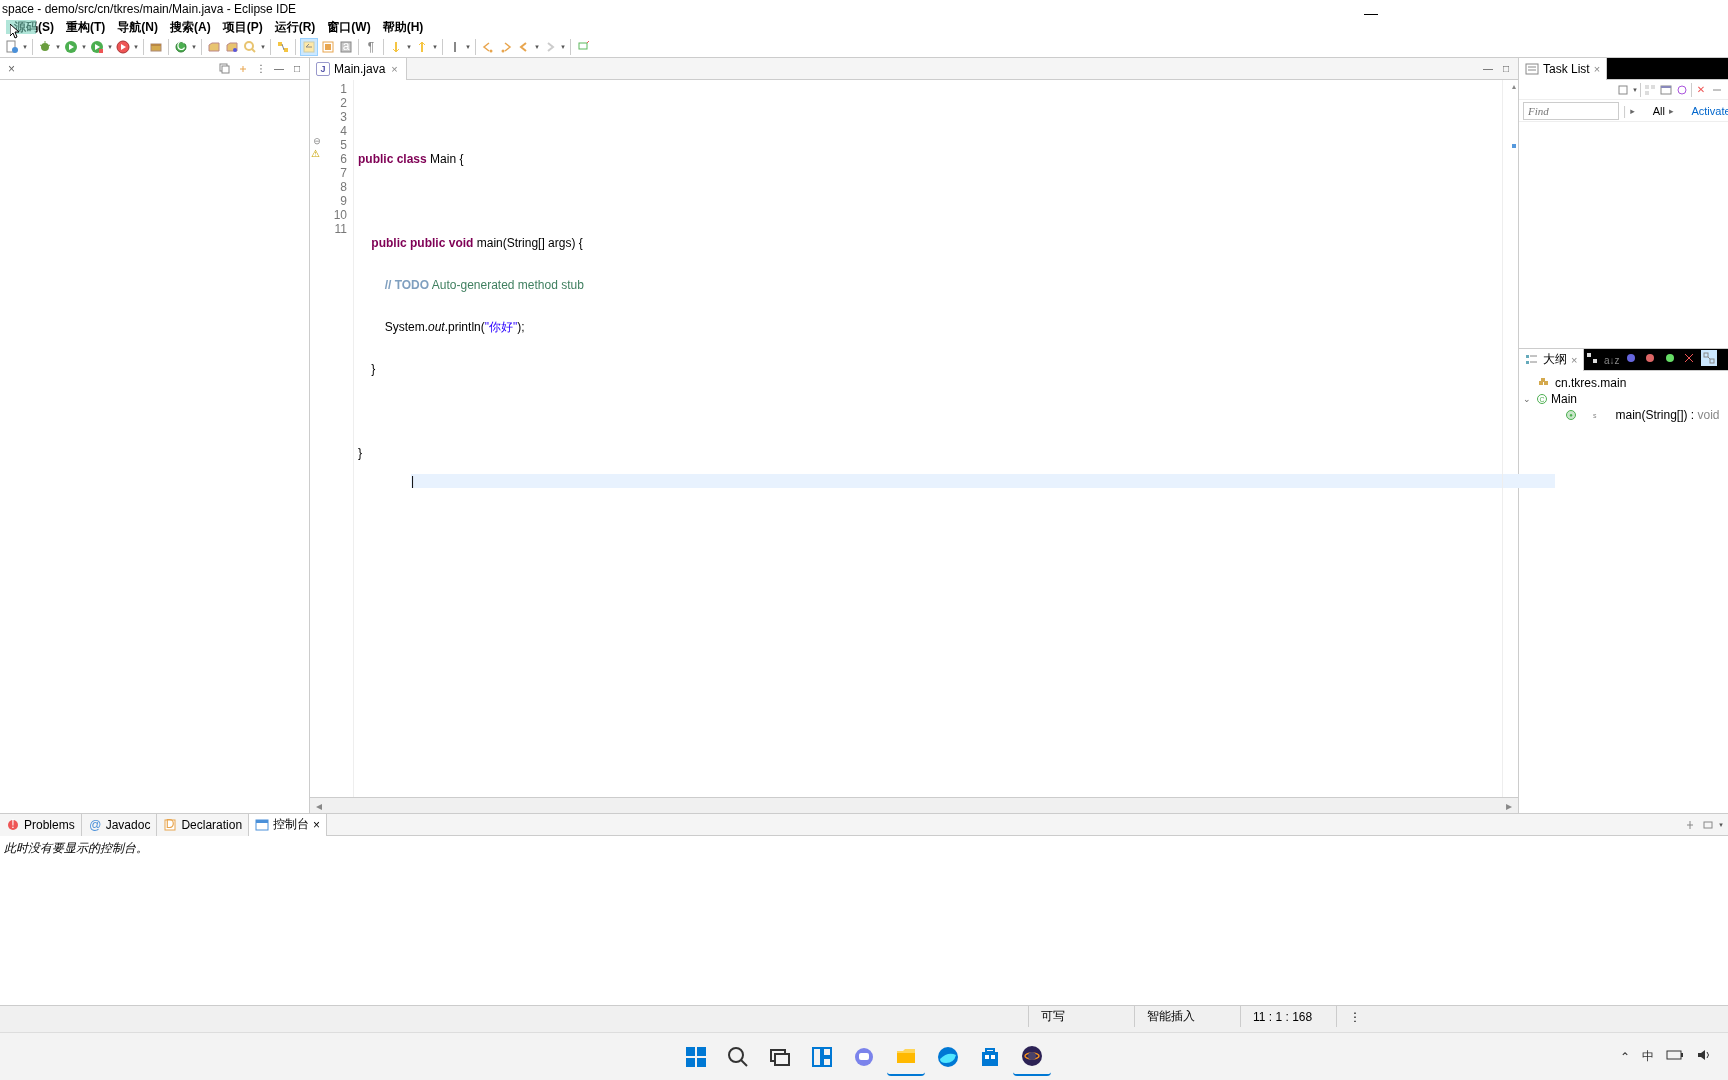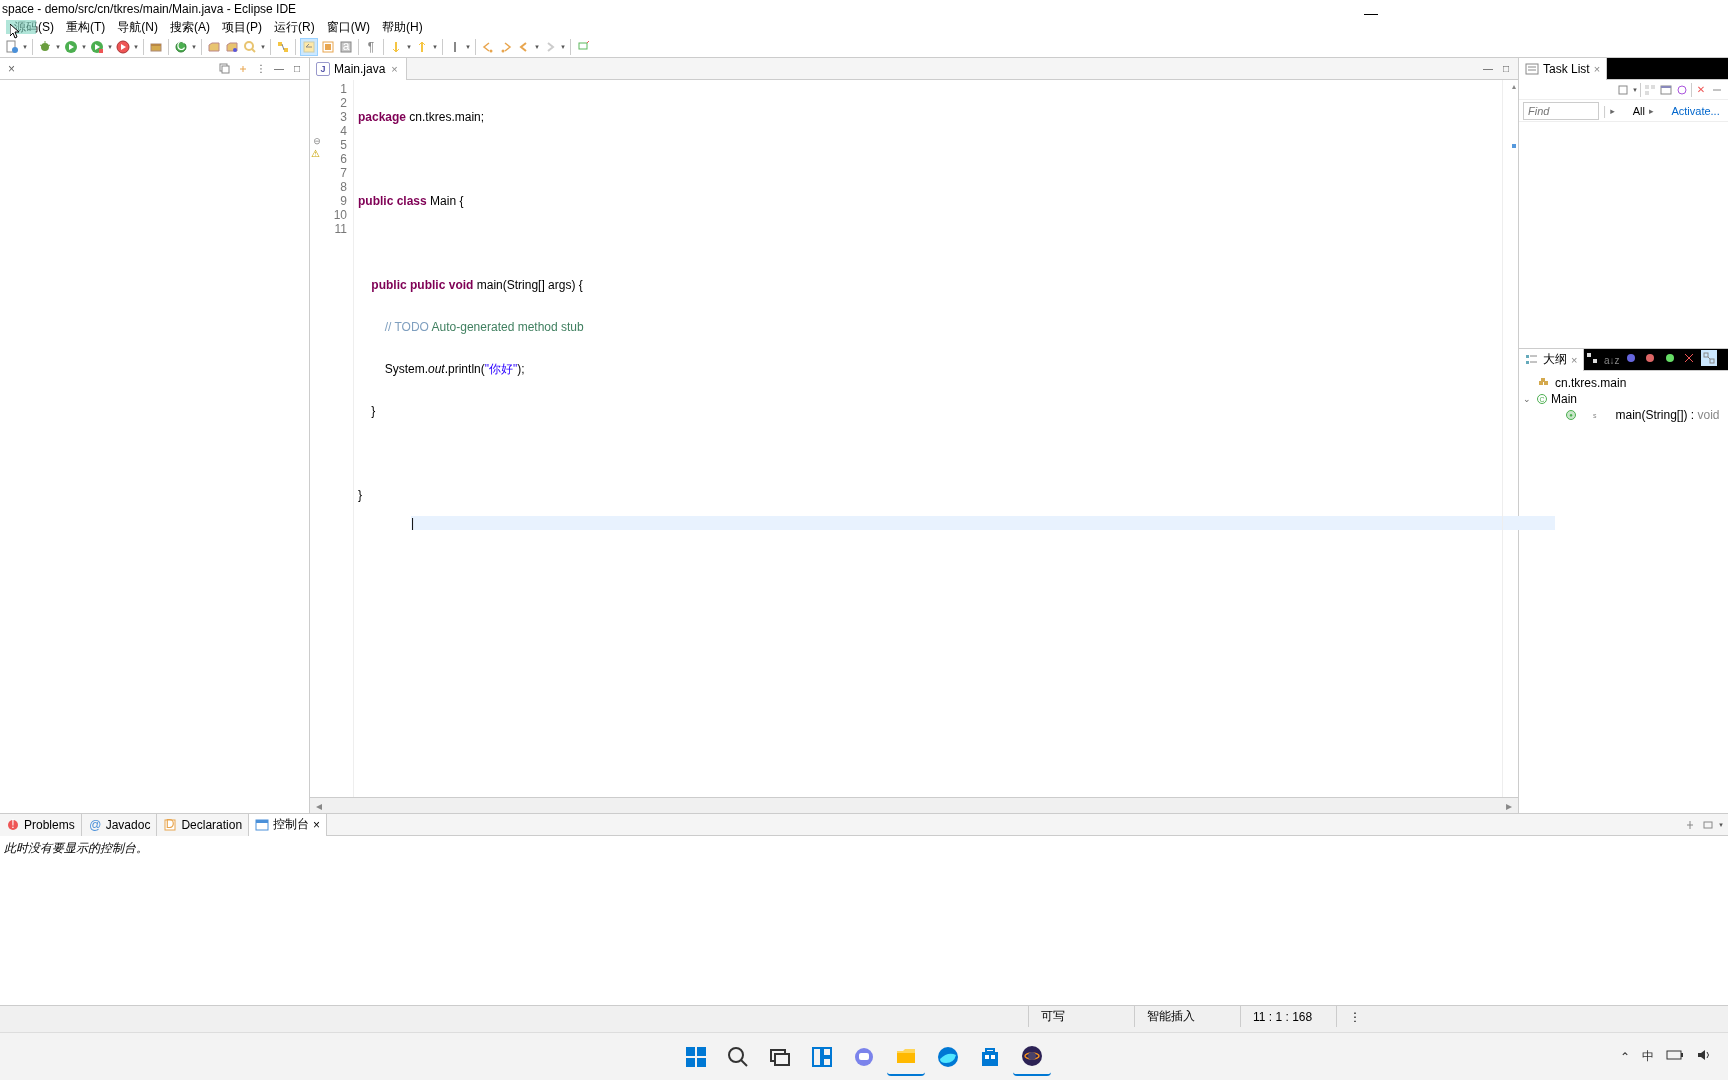--- a/index.html
+++ b/index.html
@@ -4,21 +4,21 @@
 <style>
 * { margin: 0; padding: 0; box-sizing: border-box; font-family: "Segoe UI", Tahoma, sans-serif; font-size: 12px; }
 body { background: #f0f0f0; width: 1728px; height: 1080px; overflow: hidden; position: relative; }
 
 
 .title-bar { height: 18px; background: #fff; padding-left: 2px; color: #000; font-size: 11px; line-height: 18px; position: relative; }
 .title-bar .win-min { position: absolute; right: 350px; top: 4px; font-size: 14px; }
 
 
 .menu-bar { height: 18px; background: #fff; display: flex; align-items: center; padding-left: 8px; gap: 0; font-size: 11px; }
-.menu-bar .menu-item { padding: 0 6px; cursor: default; }
+.menu-bar .menu-item { padding: 0 6px; cursor: default; font-weight: bold; }
 
 
 .toolbar { height: 22px; background: #fff; border-bottom: 1px solid #ccc; display: flex; align-items: center; gap: 2px; padding: 0 4px; }
 .tb-btn { width: 16px; height: 16px; display: inline-flex; align-items: center; justify-content: center; cursor: pointer; }
 .tb-btn svg { width: 14px; height: 14px; }
 .tb-drop { width: 6px; display: inline-flex; align-items: center; justify-content: center; cursor: pointer; }
 .tb-drop::after { content: "▾"; font-size: 7px; color: #555; }
 .tb-sep { width: 1px; height: 16px; background: #ccc; margin: 0 2px; }
 .tb-btn.active { background: #cce8ff; border: 1px solid #99d1ff; width: 18px; height: 18px; }
 
@@ -40,40 +40,40 @@
 .editor-tab .tab-close { color: #888; cursor: pointer; font-size: 11px; padding: 0 2px; }
 .editor-tabs .right-ctrls { position: absolute; right: 4px; display: flex; gap: 2px; }
 
 .editor-body { flex: 1; display: flex; background: #fff; position: relative; }
 .gutter { width: 30px; background: #fff; border-right: 1px solid #eee; text-align: right; padding-right: 6px; font-family: Consolas, monospace; font-size: 11px; color: #787878; line-height: 14px; padding-top: 2px; user-select: none; }
 .gutter .ln { height: 14px; }
 .code { flex: 1; font-family: Consolas, monospace; font-size: 11px; line-height: 14px; padding-top: 2px; padding-left: 4px; white-space: pre; }
 .code .line { height: 14px; }
 .code .kw { color: #7f0055; font-weight: bold; }
 .code .cmt { color: #3f7f5f; }
-.code .todo { color: #7f9fbf; font-weight: normal; }
+.code .todo { color: #7f9fbf; font-weight: bold; }
 .code .str { color: #2a00ff; }
 .code .fld { color: #000000; font-style: italic; }
 .code .cursor-line { background: #e8f2fe; width: 100%; display: inline-block; }
 .overview-ruler { width: 16px; border-left: 1px solid #eee; position: relative; }
 .ruler-mark { position: absolute; right: 2px; width: 4px; height: 4px; background: #5599dd; }
 .ruler-top { position: absolute; top: 2px; right: 2px; font-size: 8px; color: #888; }
 
 .editor-hscroll { height: 16px; border-top: 1px solid #ccc; background: #f0f0f0; display: flex; align-items: center; padding: 0 6px; justify-content: space-between; color: #888; font-size: 10px; }
 
 
 .right-panel { width: 210px; border-left: 1px solid #ccc; display: flex; flex-direction: column; }
 .panel-tabs { height: 22px; border-bottom: 1px solid #ccc; display: flex; align-items: center; background: #000000; position: relative; }
 .panel-tab { height: 22px; background: #fff; border-right: 1px solid #ccc; display: flex; align-items: center; padding: 0 6px; gap: 4px; font-size: 11px; }
 .panel-tab .p-icon { width: 14px; height: 14px; }
 .panel-tab .tab-close { color: #888; cursor: pointer; font-size: 11px; }
 .panel-toolbar { height: 20px; border-bottom: 1px solid #eee; display: flex; align-items: center; justify-content: flex-end; gap: 2px; padding: 0 4px; }
 .panel-toolbar .mini-icon { width: 14px; height: 14px; }
 .find-row { height: 22px; display: flex; align-items: center; gap: 4px; padding: 0 4px; border-bottom: 1px solid #eee; }
-.find-row input { width: 76px; height: 18px; border: 1px solid #ccc; padding: 0 4px; font-size: 11px; font-style: italic; color: #888; }
+.find-row input { width: 96px; height: 18px; border: 1px solid #ccc; padding: 0 4px; font-size: 11px; font-style: italic; color: #888; font-family: Liberation Serif, serif; }
 .find-row .sep { color: #ccc; }
 .find-row .lnk { color: #0066cc; cursor: pointer; font-size: 11px; margin-left: 14px; }
 
 .task-body { flex: 1; background: #fff; }
 
 .outline-panel { border-top: 1px solid #ccc; height: 465px; display: flex; flex-direction: column; }
 .outline-tree { flex: 1; padding: 4px; font-size: 11px; }
 .tree-row { display: flex; align-items: center; gap: 4px; height: 16px; cursor: default; }
 .tree-indent-1 { padding-left: 14px; gap: 19px; }
 .tree-expand { width: 10px; font-size: 9px; color: #666; cursor: pointer; }
@@ -350,21 +350,20 @@
         <div class="ln">4</div>
         <div class="ln">5</div>
         <div class="ln">6</div>
         <div class="ln">7</div>
         <div class="ln">8</div>
         <div class="ln">9</div>
         <div class="ln">10</div>
         <div class="ln">11</div>
       </div>
       <div class="code">
-        <div class="line"><span class="kw">package</span><span> cn.tkres.main;</span></div>
         <div class="line"></div>
         <div class="line"><span class="kw">public</span> <span class="kw">class</span><span> Main {</span></div>
         <div class="line"></div>
         <div class="line">    <span class="kw">public</span> <span class="kw">public</span> <span class="kw">void</span><span> main(String[] args) {</span></div>
         <div class="line">        <span class="cmt"><span class="todo">// TODO</span> Auto-generated method stub</span></div>
         <div class="line">        <span>System.</span><span class="fld">out</span><span>.println(</span><span class="str">"你好"</span><span>);</span></div>
         <div class="line">    <span>}</span></div>
         <div class="line"></div>
         <div class="line"><span>}</span></div>
         <div class="line cursor-line"><span>|</span></div>

